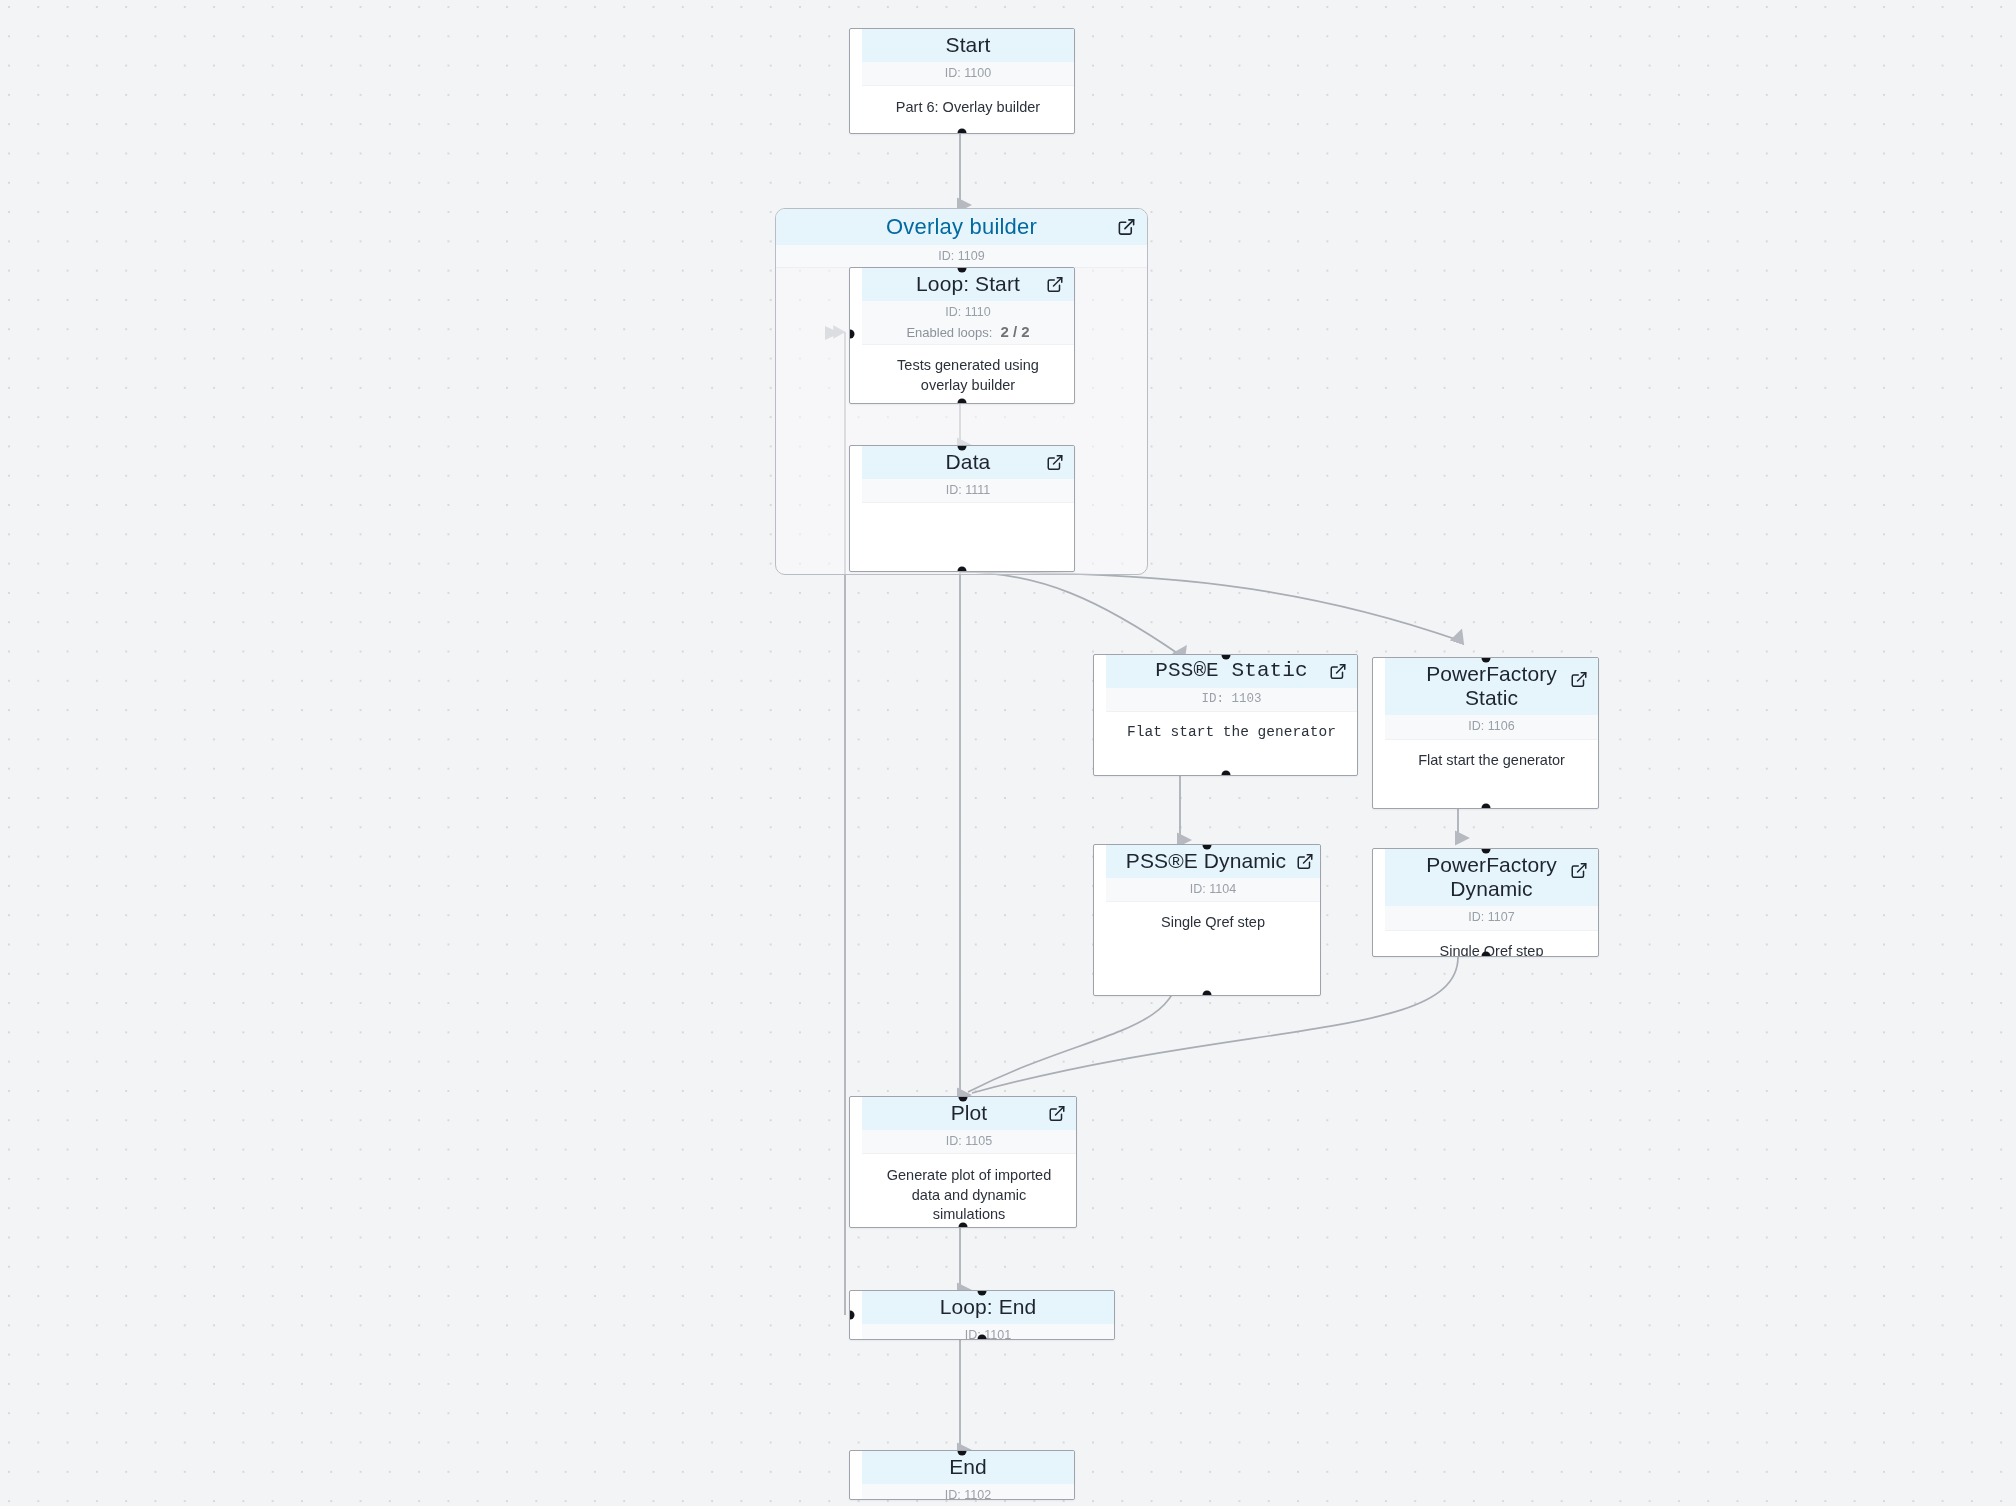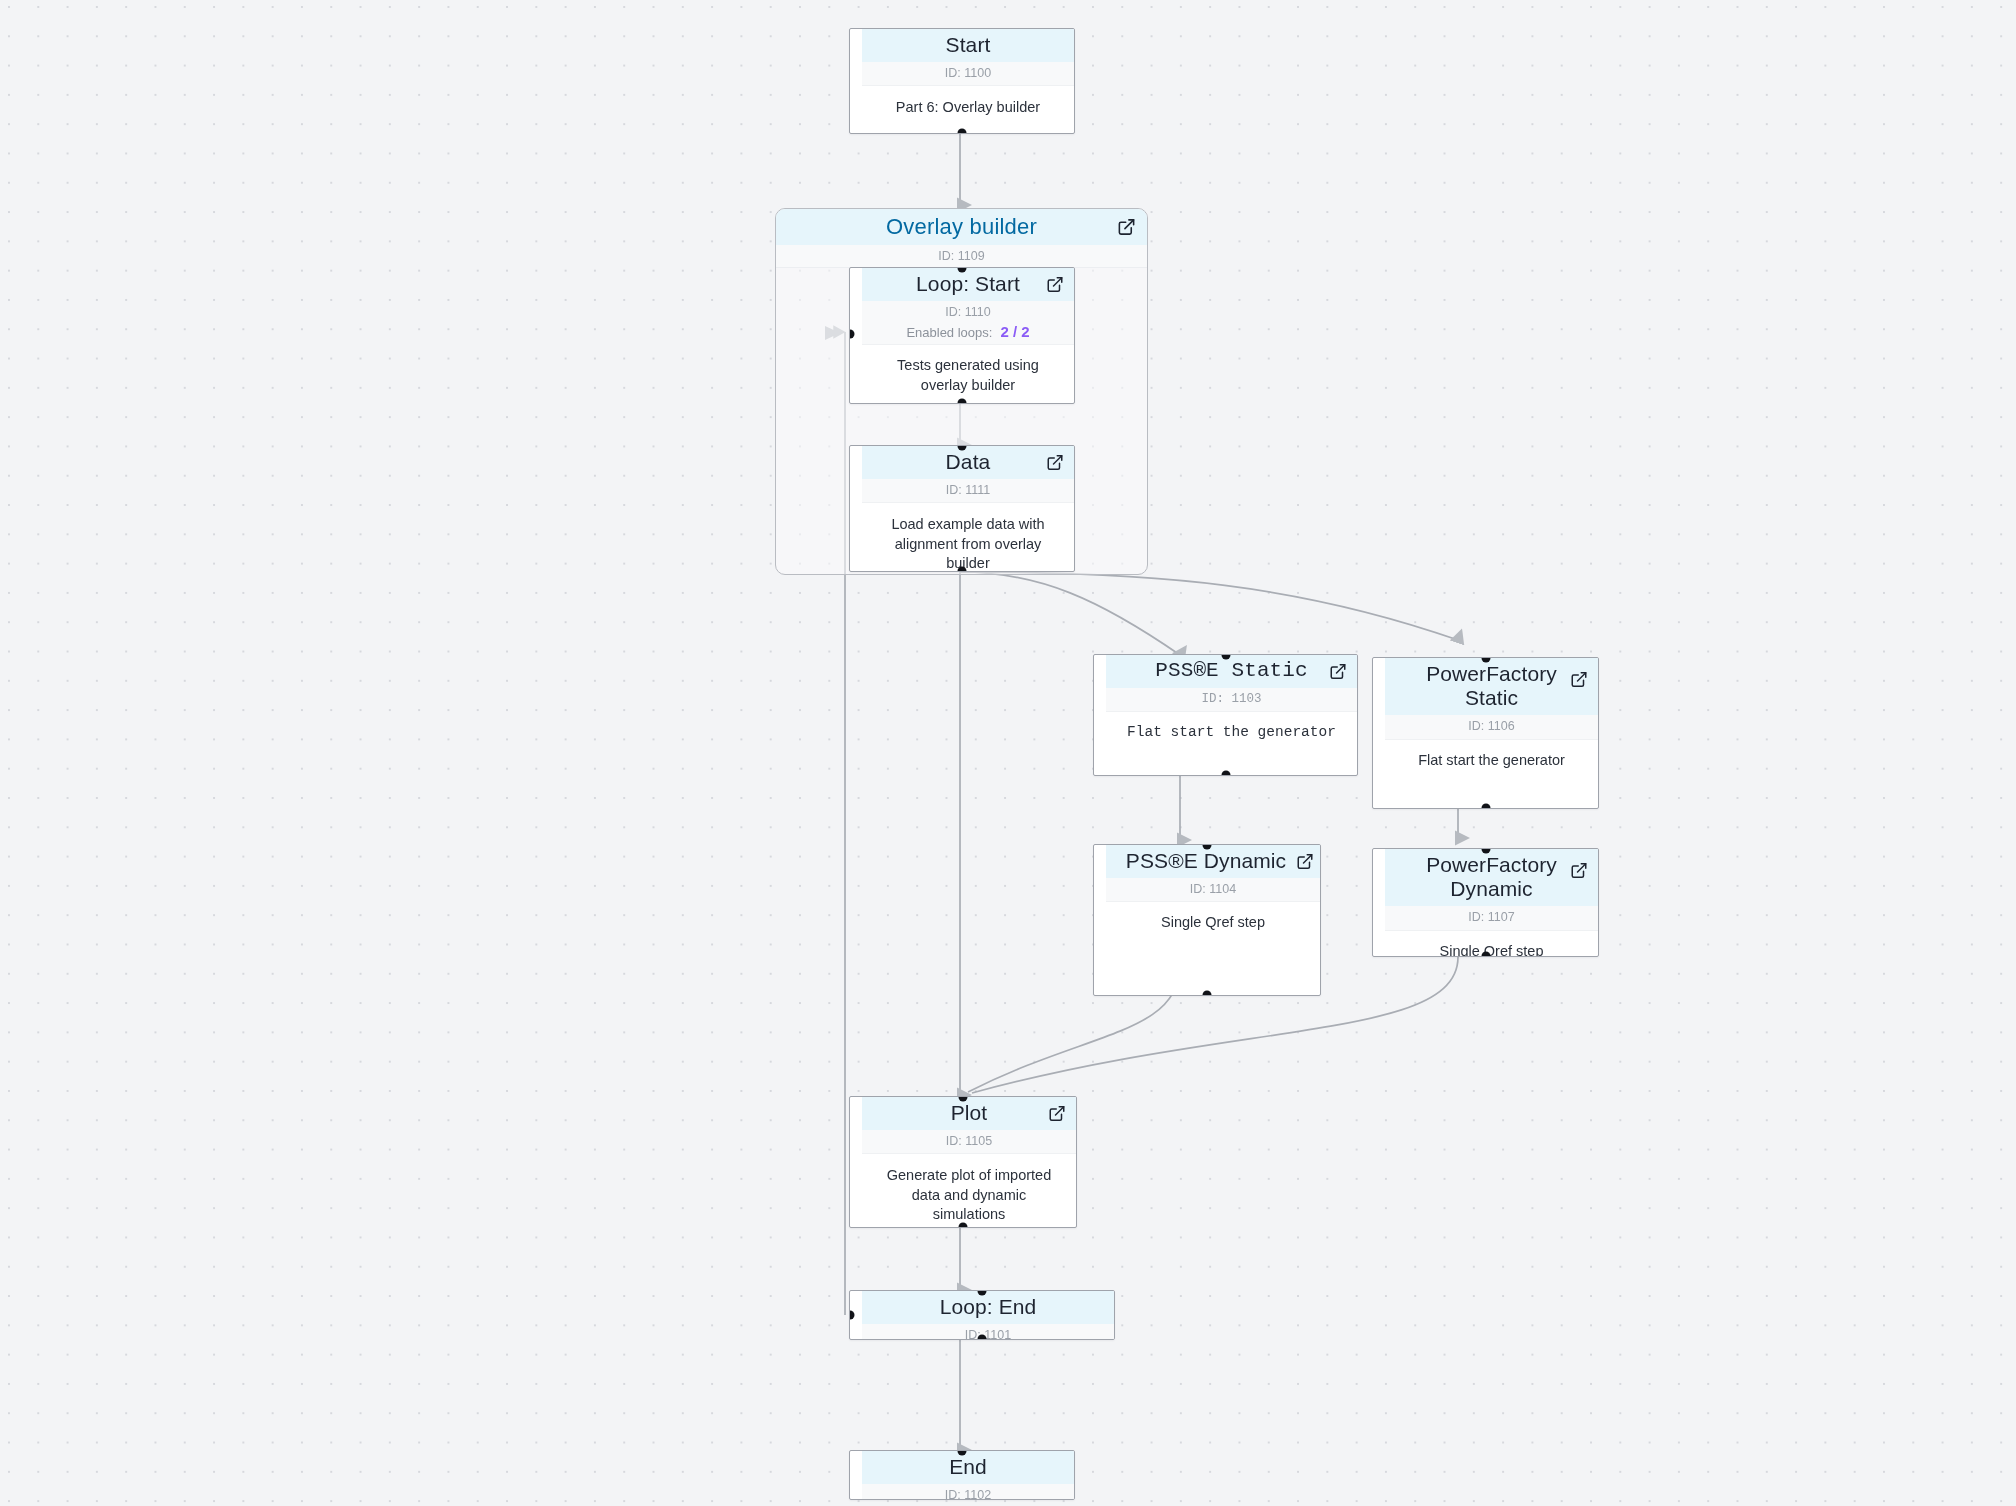--- a/index.html
+++ b/index.html
@@ -112,21 +112,21 @@
   .node-meta {
     font-size: 13px;
     color: #8c929b;
     margin-top: 3px;
     display: flex;
     align-items: baseline;
     gap: 8px;
   }
   .node-meta .meta-val {
     font-size: 15px;
-    color: #8b5cf6;
+    color: #737373;
     font-weight: 700;
   }
   .node-desc {
     padding: 12px 12px 12px 12px;
     font-size: 14.5px;
     color: #2b313b;
     text-align: center;
     line-height: 1.32;
   }
   .node-desc.compact { padding: 11px 10px; }
@@ -263,21 +263,20 @@
         <svg viewBox="0 0 24 24" width="18" height="18" fill="none" stroke="#1e2430" stroke-width="2" stroke-linecap="round" stroke-linejoin="round">
           <path d="M18 13v6a2 2 0 0 1-2 2H5a2 2 0 0 1-2-2V8a2 2 0 0 1 2-2h6"></path>
           <polyline points="15 3 21 3 21 9"></polyline>
           <line x1="10" y1="14" x2="21" y2="3"></line>
         </svg>
       </span>
     </div>
     <div class="node-idbar">
       <div class="node-id">ID: 1111</div>
     </div>
-    <div class="node-desc">Load example data with alignment from overlay builder</div>
     <div class="port top"></div>
     <div class="port bottom"></div>
   </div>
 
   <div class="node" style="left:1093px; top:654px; width:265px; height:122px;font-family:Liberation Mono, monospace;">
     <div class="node-header">
       <div class="node-title">PSS®E Static</div>
       <span class="ext-icon">
         <svg viewBox="0 0 24 24" width="18" height="18" fill="none" stroke="#1e2430" stroke-width="2" stroke-linecap="round" stroke-linejoin="round">
           <path d="M18 13v6a2 2 0 0 1-2 2H5a2 2 0 0 1-2-2V8a2 2 0 0 1 2-2h6"></path>

